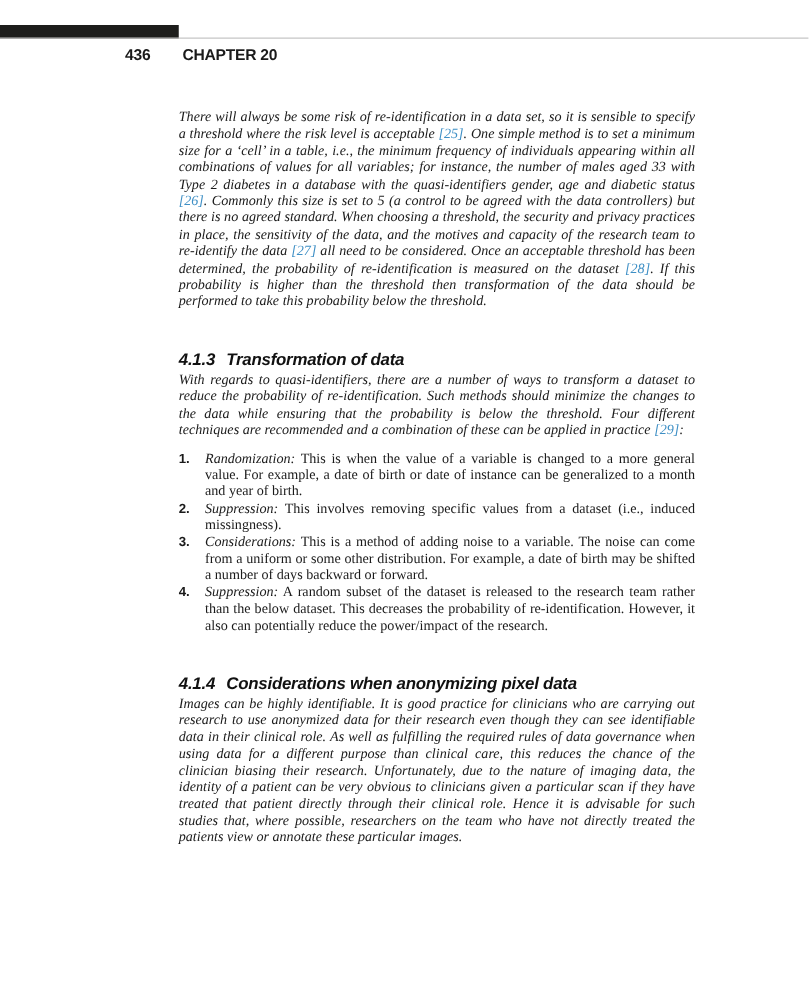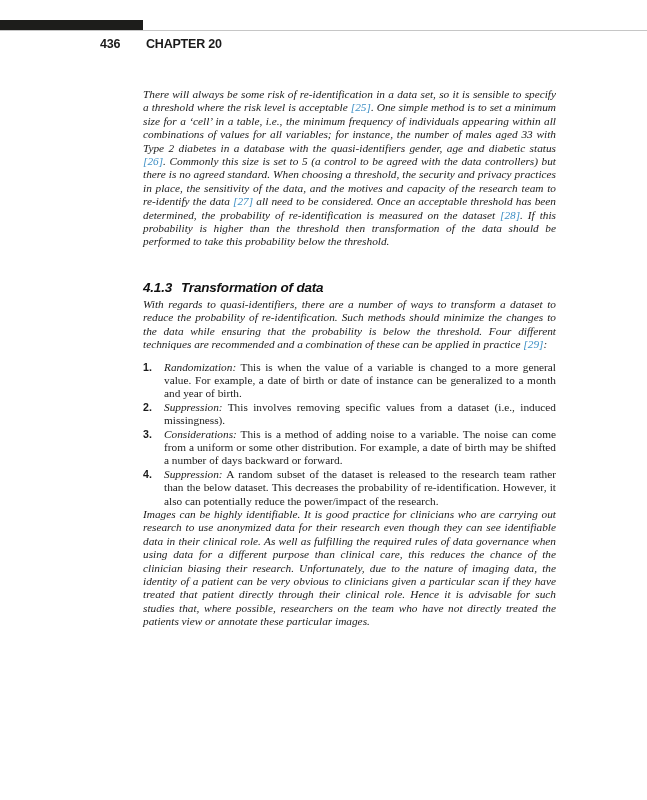--- a/index.html
+++ b/index.html
@@ -143,16 +143,19 @@
       <div class="list-item">
         <span class="marker">3.</span>
         <div class="item-body"><span class="ital">Considerations:</span><span> This is a method of adding noise to a variable. The noise can come from a uniform or some other distribution. For example, a date of birth may be shifted a number of days backward or forward.</span></div>
       </div>
       <div class="list-item">
         <span class="marker">4.</span>
         <div class="item-body"><span class="ital">Suppression:</span><span> A random subset of the dataset is released to the research team rather than the below dataset. This decreases the probability of re-identification. However, it also can potentially reduce the power/impact of the research.</span></div>
       </div>
     </div>
 
+    <h2 class="section-heading gap-section">
+      <span class="sec-num">4.1.4</span><span>Considerations when anonymizing pixel data</span>
+    </h2>
     <p class="para"><span>Images can be highly identifiable. It is good practice for clinicians who are carrying out research to use anonymized data for their research even though they can see identifiable data in their clinical role. As well as fulfilling the required rules of data governance when using data for a different purpose than clinical care, this reduces the chance of the clinician biasing their research. Unfortunately, due to the nature of imaging data, the identity of a patient can be very obvious to clinicians given a particular scan if they have treated that patient directly through their clinical role. Hence it is advisable for such studies that, where possible, researchers on the team who have not directly treated the patients view or annotate these particular images.</span></p>
 
   </div>
 </div>
 
 </body></html>

